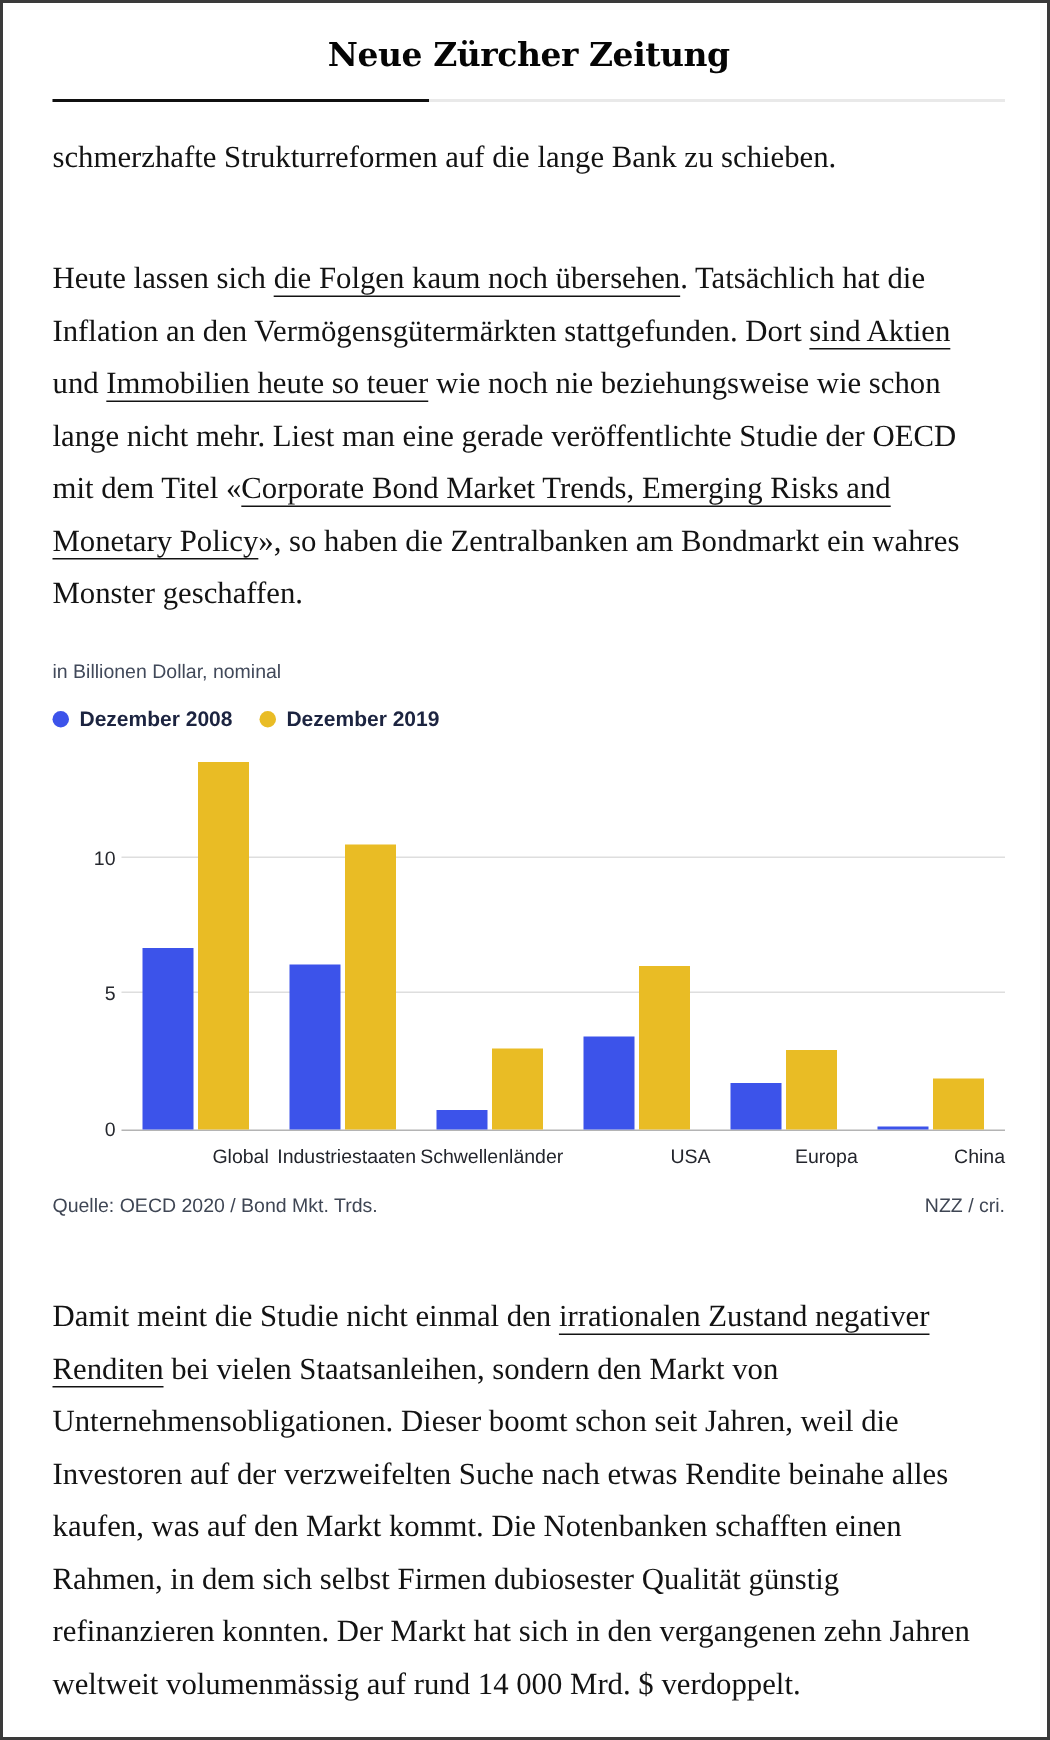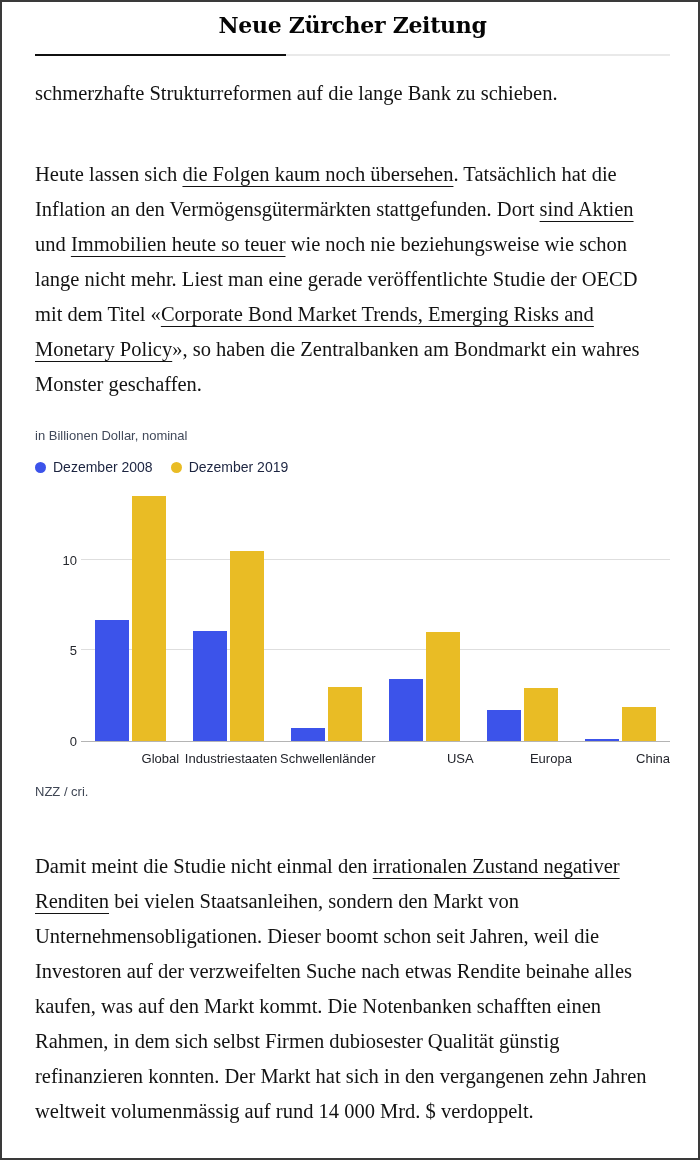--- a/index.html
+++ b/index.html
@@ -8,21 +8,21 @@
     width:700px;height:1160px;
     box-sizing:border-box;
     border:2px solid #3a3a3a;
     background:#fff;
     overflow:hidden;
     padding:8px 28px 0 33px;
     font-family:"Liberation Sans",sans-serif;
   }
   
   .masthead{
-    margin-top:2px;
+    margin-top:14px;
     text-align:center;
     font-family:"DejaVu Serif",serif;
     font-weight:700;
     font-size:22px;
     letter-spacing:-0.3px;
     color:#050505;
     cursor:pointer;
   }
   .progress{
     margin-top:16px;
@@ -66,21 +66,21 @@
     margin-top:12px;
     font-size:13px;
     color:#41495a;
   }
   .legend{
     margin-top:16px;
     display:flex;
     align-items:center;
     gap:18px;
   }
-  .legend-item{display:flex;align-items:center;gap:7px;font-size:14px;color:#1c2440;}
+  .legend-item{display:flex;align-items:center;gap:7px;font-size:14px;color:#1c2440;font-weight:bold;}
   .legend-dot{width:11px;height:11px;border-radius:50%;display:inline-block;}
   .plot-wrap{display:flex;margin-top:16px;}
   #y-axis{position:relative;width:46px;height:250px;}
   .y-tick{
     position:absolute;right:4px;
     transform:translateY(50%);
     font-size:13px;color:#26282e;
   }
   #plot{
     position:relative;flex:1;height:250px;
@@ -168,20 +168,21 @@
     <div id="x-axis">
         <div class="x-label">Global</div>
         <div class="x-label">Industriestaaten</div>
         <div class="x-label">Schwellenländer</div>
         <div class="x-label">USA</div>
         <div class="x-label">Europa</div>
         <div class="x-label">China</div>
       </div>
 
     <div class="source-row">
+      <span>Quelle: OECD 2020 / Bond Mkt. Trds.</span>
       <span>NZZ / cri.</span>
     </div>
   </section>
 
   <div id="bottom-paragraphs" class="paras">
       <p class="body-para"><span>Damit meint die Studie nicht einmal den </span><span class="inline-link">irrationalen Zustand negativer Renditen</span><span> bei vielen Staatsanleihen, sondern den Markt von Unternehmensobligationen. Dieser boomt schon seit Jahren, weil die Investoren auf der verzweifelten Suche nach etwas Rendite beinahe alles kaufen, was auf den Markt kommt. Die Notenbanken schafften einen Rahmen, in dem sich selbst Firmen dubiosester Qualität günstig refinanzieren konnten. Der Markt hat sich in den vergangenen zehn Jahren weltweit volumenmässig auf rund 14 000 Mrd. $ verdoppelt.</span></p>
     </div>
 
 </div>
 

